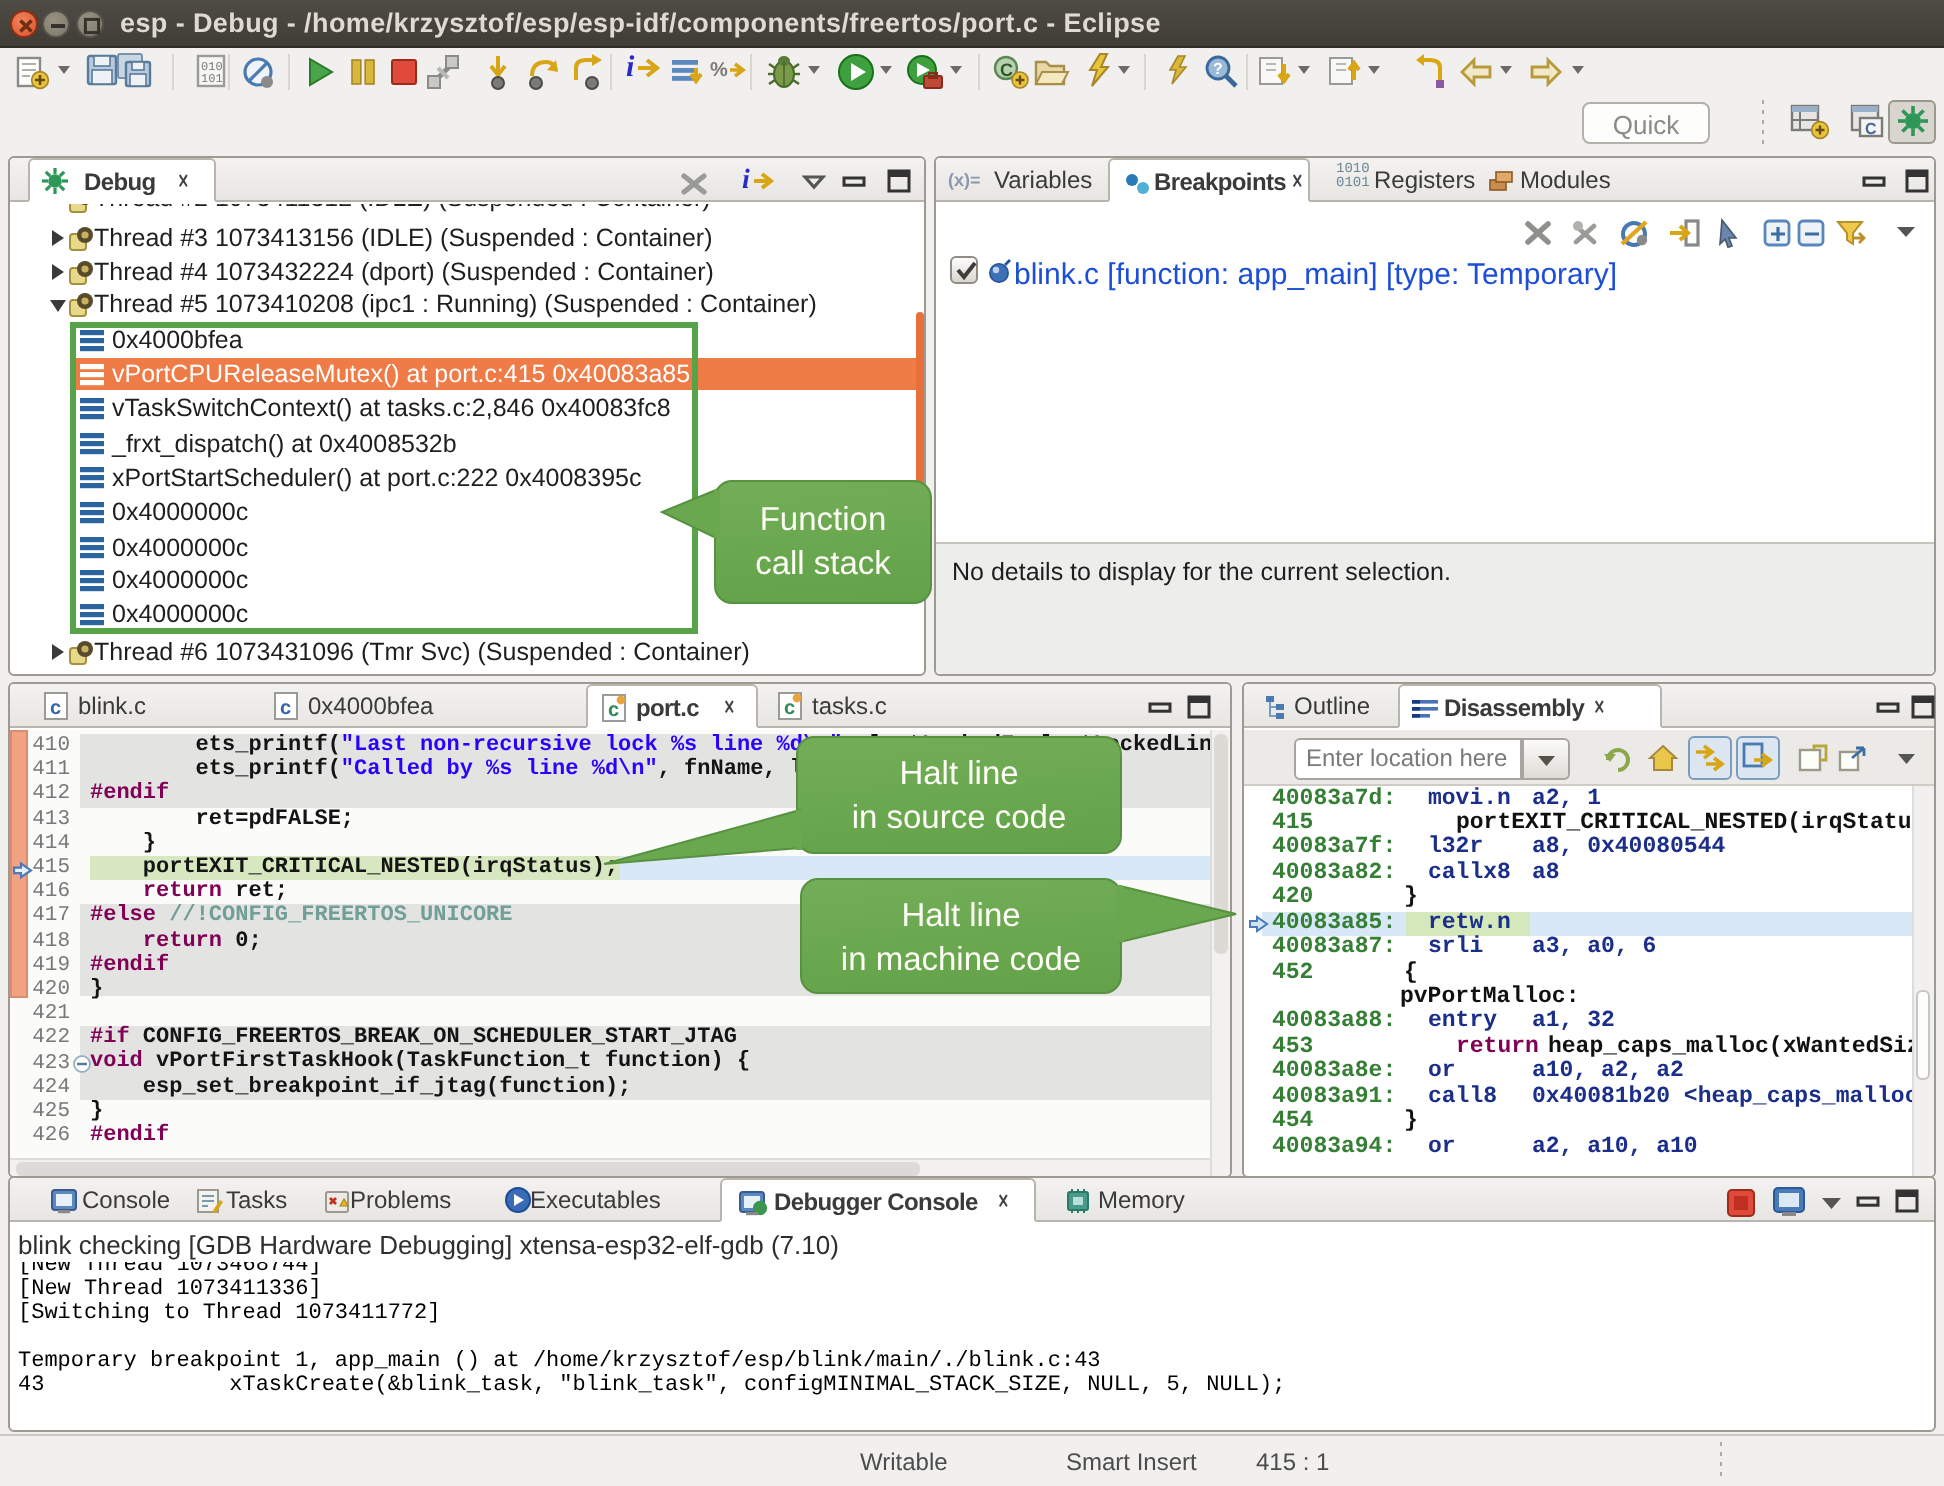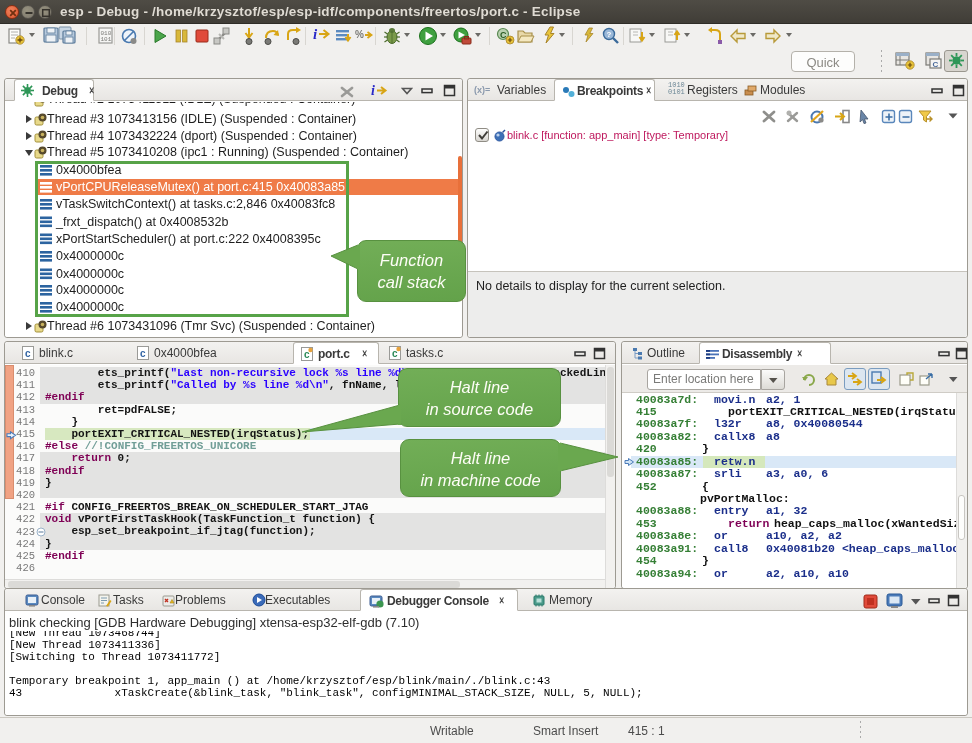--- a/index.html
+++ b/index.html
@@ -27,21 +27,21 @@
 .closex { position:absolute; top:5px; font-size:10px; color:#444; font-weight:bold; }
 
 .trow { position:absolute; font-size:12.5px; color:#1e1e1e; white-space:nowrap; }
 
 .code { font-family:"Liberation Mono",monospace; font-size:11px; white-space:pre; }
 .kw { color:#7f0055; font-weight:bold; }
 .str { color:#2a00ff; }
 .cmt { color:#719e97; }
 
 .bubble { position:absolute; background:linear-gradient(175deg,#72ae57,#63a24a); border:1px solid #589140; border-radius:9px; color:#fdfdf6; text-align:center; }
-.bubble div { line-height:22px; font-size:16.5px;font-style:italic; }
+.bubble div { line-height:22px; font-size:16.5px; }
 .cl { height:12.2px; white-space:pre; overflow:visible; }
 .codewrap { white-space:normal !important; }
 .dl { position:relative; height:12.45px; white-space:normal; }
 .dl span { position:absolute; top:0; white-space:pre; }
 .da { left:14px; color:#357f35; }
 .dm { left:92px; color:#1a2e8a; }
 .do { left:144px; color:#1a2e8a; }
 .dc { color:#111; }
 </style>
 </head>
@@ -279,21 +279,21 @@
         <path d="M3.2 3.2 L5.8 5.8"></path>
         <path d="M13.8 3.2 L11.2 5.8"></path>
         <path d="M3.2 13.8 L5.8 11.2"></path>
         <path d="M13.8 13.8 L11.2 11.2"></path>
       </g>
     </svg>
 </div>
 
 <div id="p-debug" class="panel" style="left:4px; top:78px; width:459px; height:260px;">
   <div class="tabbar"></div>
-  <div class="tab sel" style="left:9px; width:80px;text-align:right;">
+  <div class="tab sel" style="left:9px; width:94px;text-align:right;">
     <span class="tlabel" style="left:27px;">Debug</span>
     <span class="closex" style="left:74px;">☓</span>
   </div>
   <svg class="abs" style="left:15px; top:4px;" width="15" height="15">
       <circle cx="7.5" cy="7.5" r="3.4" fill="#2e9657"></circle>
       <g stroke="#2e9657" stroke-width="1.6">
         <path d="M7.5 1 V4"></path>
         <path d="M7.5 11 V14"></path>
         <path d="M1 7.5 H4"></path>
         <path d="M11 7.5 H14"></path>
@@ -514,21 +514,21 @@
 
     <div class="abs" style="left:7px; top:26px; width:14px; height:14px; border:1px solid #908d85; border-radius:3px; background:linear-gradient(#fdfdfc,#d8d6d1);"></div>
     <svg class="abs" style="left:8px; top:26px;" width="14" height="14">
         <path d="M3 7 L6 10.5 L11.5 3.5" fill="none" stroke="#3f3d38" stroke-width="2"></path>
       </svg>
     <svg class="abs" style="left:25px; top:27px;" width="13" height="13">
         <circle cx="6.5" cy="7.5" r="4.6" fill="#3d70b6" stroke="#27509c" stroke-width="0.8"></circle>
         <circle cx="5" cy="6" r="1.6" fill="#bcd2ee"></circle>
         <path d="M9.5 3.5 L12 1" stroke="#27509c" stroke-width="1.4"></path>
       </svg>
-    <div class="abs" style="left:39px; top:27px; font-size:11px; color:#be185d;">blink.c [function: app_main] [type: Temporary]</div>
+    <div class="abs" style="left:39px; top:27px; font-size:15px; color:#1d4ed8;">blink.c [function: app_main] [type: Temporary]</div>
 
     <div class="abs" style="left:0; top:169px; right:0; bottom:0; background:#ededec; border-top:1px solid #c6c3bc;"></div>
     <div class="abs" style="left:8px; top:177px; font-size:12.5px; color:#1e1e1e;">No details to display for the current selection.</div>
   </div>
 </div>
 
 <div id="p-src" class="panel" style="left:4px; top:341px; width:612px; height:248px;">
   <div class="tabbar"></div>
   <div class="tab" style="left:3px; width:88px;">
     <svg class="abs" style="left:14px; top:4px;" width="12" height="14">
@@ -590,20 +590,21 @@
         <path d="M2.5 5 H7.5" stroke="#5a7a9a" stroke-width="1.2"></path>
       </svg>
 
     <div class="abs code codewrap" style="left:40px; top:2px; line-height:12.2px; color:#141414; font-weight:bold; width:562px;">
 <div class="cl">        ets_printf(<span class="str">"Last non-recursive lock %s line %d\n"</span>, lastLockedFn,lastLockedLine);</div>
 <div class="cl">        ets_printf(<span class="str">"Called by %s line %d\n"</span>, fnName, line);</div>
 <div class="cl"><span class="kw">#endif</span></div>
 <div class="cl">        ret=pdFALSE;</div>
 <div class="cl">    }</div>
 <div class="cl">    portEXIT_CRITICAL_NESTED(irqStatus);</div>
+<div class="cl">    <span class="kw">return</span> ret;</div>
 <div class="cl"><span class="kw">#else</span> <span class="cmt">//!CONFIG_FREERTOS_UNICORE</span></div>
 <div class="cl">    <span class="kw">return</span> 0;</div>
 <div class="cl"><span class="kw">#endif</span></div>
 <div class="cl">}</div>
 <div class="cl">&nbsp;</div>
 <div class="cl"><span class="kw">#if</span> CONFIG_FREERTOS_BREAK_ON_SCHEDULER_START_JTAG</div>
 <div class="cl"><span class="kw">void</span> vPortFirstTaskHook(TaskFunction_t function) {</div>
 <div class="cl">    esp_set_breakpoint_if_jtag(function);</div>
 <div class="cl">}</div>
 <div class="cl"><span class="kw">#endif</span></div>

